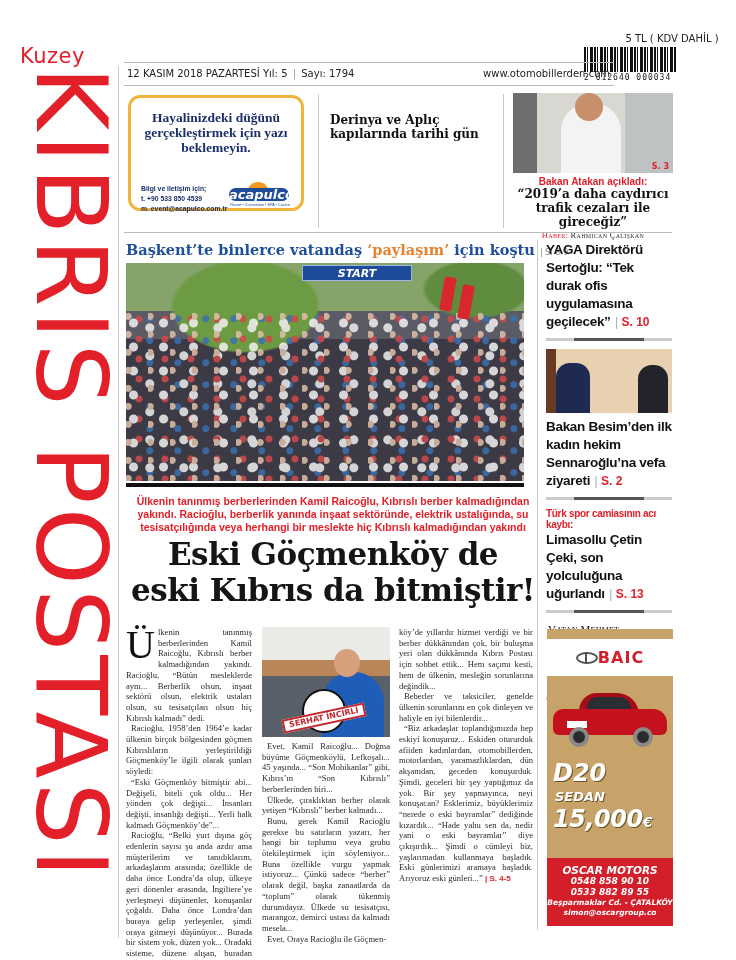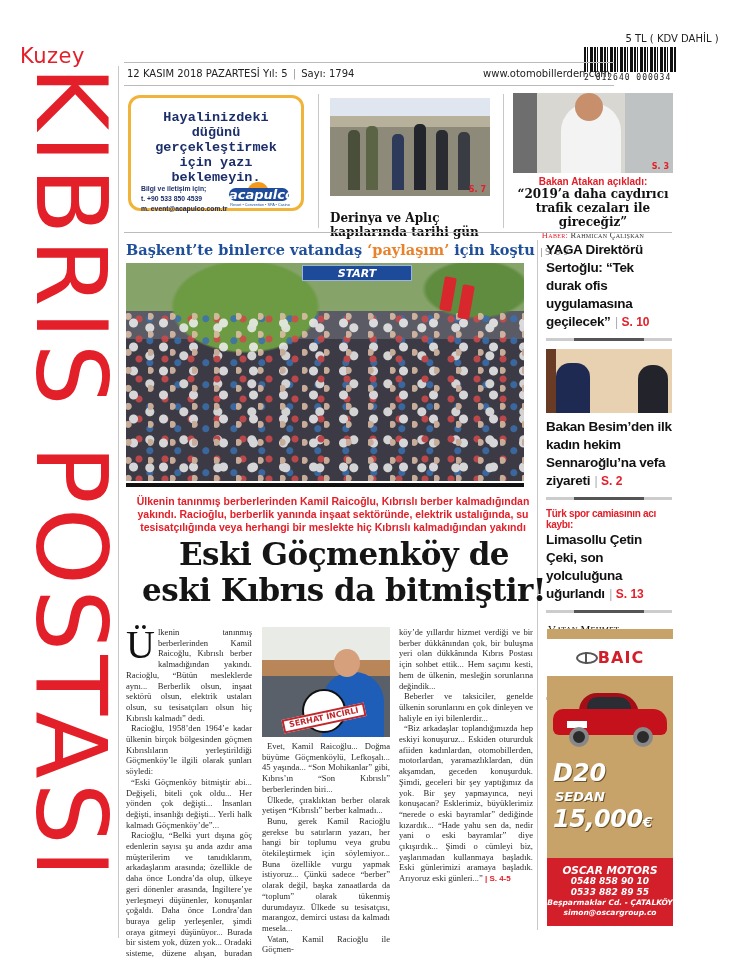--- a/index.html
+++ b/index.html
@@ -19,21 +19,21 @@
   .dateline { position: absolute; left: 3px; top: 5px; font-size: 10px; color: #222; font-family: "DejaVu Sans", sans-serif; }
   .dateline .sep { color: #999; margin: 0 2px; }
   .website { position: absolute; right: 4px; top: 5px; font-size: 10px; color: #222; font-family: "DejaVu Sans", sans-serif; }
   .price { position: absolute; right: 64px; top: 33px; font-size: 10px; font-family: "DejaVu Sans", sans-serif; color: #222; transform: translateX(50%); }
   .barcode { position: absolute; left: 584px; top: 47px; width: 92px; height: 34px; }
   .barcode .bars { height: 25px; background: repeating-linear-gradient(90deg, #111 0 2px, #fff 2px 3px, #111 3px 4px, #fff 4px 6px, #111 6px 9px, #fff 9px 10px); }
   .barcode .digits { font-size: 8px; letter-spacing: 1px; font-family: "DejaVu Sans Mono", monospace; color: #222; margin-top: 1px; }
 
   
   .ad-acapulco { position: absolute; left: 128px; top: 95px; width: 176px; height: 116px; border: 3px solid #f0b43a; border-radius: 12px; background: #fff; }
-  .ad-acapulco .headline { text-align: center; font-family: Liberation Mono, monospace; font-weight: bold; color: #1d2f6b; font-size: 13.5px; line-height: 15px; margin-top: 12px; padding: 0 6px; }
+  .ad-acapulco .headline { text-align: center; font-family: Liberation Serif, serif; font-weight: bold; color: #1d2f6b; font-size: 13.5px; line-height: 15px; margin-top: 12px; padding: 0 6px; }
   .ad-acapulco .contact { position: absolute; left: 10px; top: 86px; font-size: 6.8px; color: #1d2f6b; line-height: 10px; font-weight: bold; }
   .ad-acapulco .logo { position: absolute; right: 12px; top: 84px; width: 60px; height: 26px; }
   .acapulco-sun { position: absolute; left: 18px; top: 0; width: 22px; height: 11px; border-radius: 22px 22px 0 0; background: #f39a1e; }
   .acapulco-word { position: absolute; left: 0; top: 6px; width: 60px; font-family: "DejaVu Sans", sans-serif; font-weight: bold; font-style: italic; font-size: 13px; color: #fff; background: #1e4c9a; border-radius: 8px; text-align: center; line-height: 13px; }
   .acapulco-sub { position: absolute; left: -4px; top: 21px; width: 70px; font-size: 3.8px; color: #1e4c9a; text-align: center; }
 
   .col-div { position: absolute; background: #c8c8c8; }
 
   .story-derinya { position: absolute; left: 330px; top: 98px; width: 160px; }
   .photo { position: relative; overflow: hidden; }
@@ -69,21 +69,21 @@
       radial-gradient(circle at 70% 60%, #eeeeee 0 4px, transparent 5px),
       radial-gradient(circle at 85% 35%, #3b6fb0 0 3px, transparent 4px);
     background-size: 22px 18px, 30px 24px, 26px 20px, 34px 28px, 28px 22px;
     opacity: 0.85; }
   .start-banner { position: absolute; left: 176px; top: 2px; width: 110px; height: 16px; background: #1e4a9a; color: #fff; font-weight: bold; font-style: italic; font-size: 11px; text-align: center; line-height: 16px; font-family: "DejaVu Sans", sans-serif; border: 1px solid #9bb4e0; }
   .flag { position: absolute; width: 12px; height: 34px; background: #d8282e; border-radius: 2px; }
   .race-bar { position: absolute; left: 126px; top: 483px; width: 398px; height: 4px; background: #111; }
 
   
   .main-deck { position: absolute; left: 124px; top: 495px; width: 418px; text-align: center; font-family: "Liberation Sans", sans-serif; font-weight: bold; color: #e3202a; font-size: 10.5px; line-height: 13px; }
-  .main-head { position: absolute; left: 135px; top: 536px; width: 418px; text-align: center; font-family: "DejaVu Serif", serif; font-weight: bold; font-size: 31px; line-height: 36px; color: #151515; letter-spacing: -0.5px; }
+  .main-head { position: absolute; left: 124px; top: 536px; width: 418px; text-align: center; font-family: "DejaVu Serif", serif; font-weight: bold; font-size: 31px; line-height: 36px; color: #151515; letter-spacing: -0.5px; }
 
   .body-col { position: absolute; font-family: "Liberation Serif", serif; font-size: 8.6px; line-height: 10.7px; color: #2a2a2a; text-align: justify; hyphens: auto; }
   .body-col p { text-indent: 5px; }
   .body-col p.first { text-indent: 0; }
   .dropcap { float: left; font-size: 40px; line-height: 32px; margin: 2px 3px 0 0; font-family: "Liberation Serif", serif; color: #111; }
   .col1 { left: 126px; top: 627px; width: 126px; }
   .col3 { left: 399px; top: 627px; width: 134px; }
   .ref-red { color: #e3202a; font-family: "Liberation Sans", sans-serif; font-weight: bold; font-size: 8px; }
 
   .photo-barber { position: absolute; left: 262px; top: 627px; width: 128px; height: 110px;
@@ -173,29 +173,20 @@
     <div class="acapulco-sun"></div>
     <div class="acapulco-word">acapulco</div>
     <div class="acapulco-sub">Resort • Convention • SPA • Casino</div>
   </div>
 </div>
 
 <div class="col-div" style="left:318px;top:94px;width:1px;height:134px"></div>
 <div class="col-div" style="left:503px;top:94px;width:1px;height:134px"></div>
 
 <div class="story-derinya">
-  <div class="photo photo-derinya">
-    <div class="fig" style="left:18px;height:60px;background:#4a4f3c"></div>
-    <div class="fig" style="left:36px;height:64px;background:#5b6445"></div>
-    <div class="fig" style="left:62px;height:56px;background:#2d3a5a"></div>
-    <div class="fig" style="left:84px;height:66px;background:#22252c"></div>
-    <div class="fig" style="left:106px;height:60px;background:#2a2c31"></div>
-    <div class="fig" style="left:128px;height:58px;background:#3a3c44"></div>
-    <div class="page-ref-red" style="right:4px;bottom:2px">S. 7</div>
-  </div>
   <div class="derinya-title">Derinya ve Aplıç kapılarında tarihi gün</div>
 </div>
 
 <div class="story-atakan">
   <div class="photo photo-atakan">
     <div style="position:absolute;left:48px;top:10px;width:60px;height:70px;background:#f3f3f3;border-radius:28px 28px 0 0"></div>
     <div style="position:absolute;left:62px;top:0;width:28px;height:28px;background:#c78f6c;border-radius:50%"></div>
     <div class="page-ref-red" style="right:4px;bottom:2px">S. 3</div>
   </div>
   <div class="atakan-kicker">Bakan Atakan açıkladı:</div>
@@ -241,21 +232,21 @@
   <div class="serhat-badge">
     <div class="serhat-circle"></div>
     <div class="serhat-ribbon">SERHAT İNCİRLİ</div>
   </div>
 </div>
 
 <div class="body-col photo-caption-start">
   <p>Evet, Kamil Raicoğlu... Doğma büyüme Göçmenköylü, Lefkoşalı... 45 yaşında... “Son Mohikanlar” gibi, Kıbrıs’ın “Son Kıbrıslı” berberlerinden biri...</p>
   <p>Ülkede, çıraklıktan berber olarak yetişen “Kıbrıslı” berber kalmadı...</p>
   <p>Bunu, gerek Kamil Racioğlu gerekse bu satırların yazarı, her hangi bir toplumu veya grubu ötekileştirmek için söylemiyor... Buna özellikle vurgu yapmak istiyoruz... Çünkü sadece “berber” olarak değil, başka zanaatlarda da “toplum” olarak tükenmiş durumdayız. Ülkede su tesisatçısı, marangoz, demirci ustası da kalmadı mesela...</p>
-  <p>Vatan, Kamil Racioğlu ile Göçmen-</p>
+  <p>Evet, Oraya Racioğlu ile Göçmen-</p>
 </div>
 
 <div class="body-col col3">
   <p class="first">köy’de yıllardır hizmet verdiği ve bir berber dükkânından çok, bir buluşma yeri olan dükkânında Kıbrıs Postası için sohbet ettik... Hem saçımı kesti, hem de ülkenin, mesleğin sorunlarına değindik...</p>
   <p>Beberler ve taksiciler, genelde ülkenin sorunlarını en çok dinleyen ve haliyle en iyi bilenlerdir...</p>
   <p><span>“Biz arkadaşlar toplandığımızda hep eskiyi konuşuruz... Eskiden otururduk afiiden kadınlardan, otomobillerden, motorlardan, yaramazlıklardan, dün akşamdan, geceden konuşurduk. Şimdi, geceleri bir şey yaptığımız da yok. Bir şey yapmayınca, neyi konuşacan? Esklerimiz, büyüklerimiz “nerede o eski bayramlar” dediğinde kızardık... “Hade yahu sen da, nedir yani o eski bayramlar” diye çıkışırdık... Şimdi o cümleyi biz, yaşlarımadan kullanmaya başladık. Eski günlerimizi aramaya başladık. Arıyoruz eski günleri...”</span> <span class="ref-red">| S. 4-5</span></p>
 </div>
 
 <div class="right-col">
   <div>

